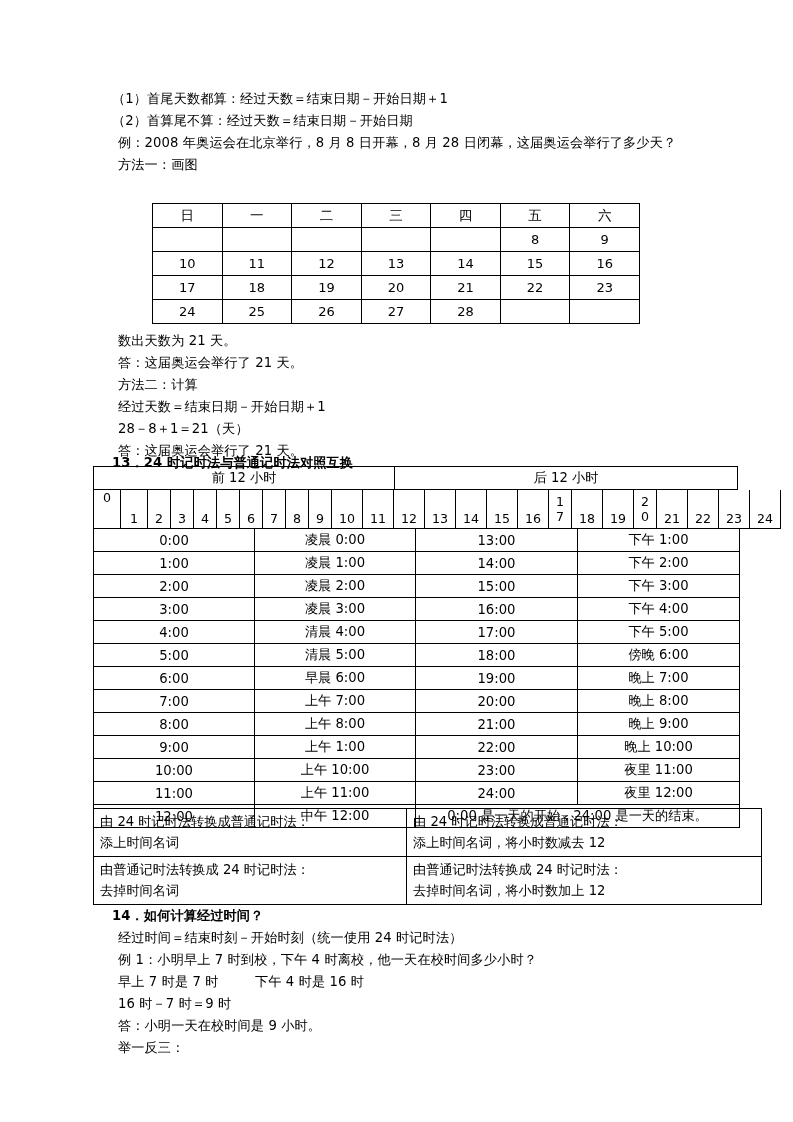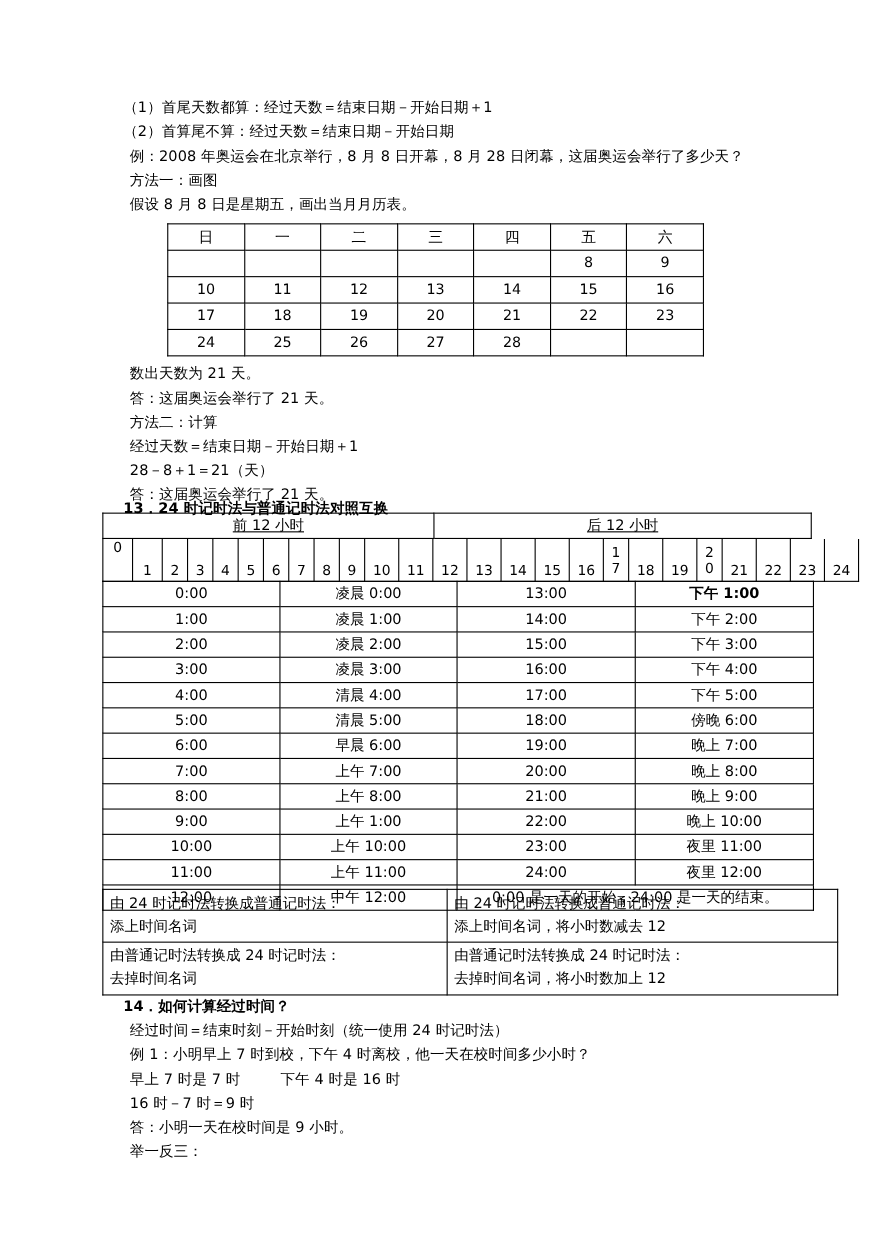--- a/index.html
+++ b/index.html
@@ -59,21 +59,20 @@
   .ruler {
     position: absolute;
     left: 93px;
     top: 466px;
     width: 642px;
   }
   table.ruler-head {
     width: 642px;
     border-collapse: collapse;
     table-layout: fixed;
-    text-decoration: underline;
   }
   table.ruler-head td {
     border: 1px solid #000;
     height: 22px;
     text-align: center;
     vertical-align: middle;
     font-size: 13.2px;
     padding: 0;
   }
   table.ruler-nums {
@@ -145,21 +144,20 @@
 </style>
 </head>
 <body>
 
 <div class="page">
 
   <div class="tline indent1" style="top:88px;">（1）首尾天数都算：经过天数＝结束日期－开始日期＋1</div>
   <div class="tline indent1" style="top:110px;">（2）首算尾不算：经过天数＝结束日期－开始日期</div>
   <div class="tline indent2" style="top:132px;">例：2008 年奥运会在北京举行，8 月 8 日开幕，8 月 28 日闭幕，这届奥运会举行了多少天？</div>
   <div class="tline indent2" style="top:154px;">方法一：画图</div>
-  <div class="tline indent2" style="top:176px;">假设 8 月 8 日是星期五，画出当月月历表。</div>
 
   <table class="cal">
     <tbody id="cal-body">
         <tr>
           <td class="hd">日</td>
           <td class="hd">一</td>
           <td class="hd">二</td>
           <td class="hd">三</td>
           <td class="hd">四</td>
           <td class="hd">五</td>
@@ -259,21 +257,21 @@
         </tbody>
     </table>
   </div>
 
   <table class="times">
     <tbody id="times-body">
         <tr>
           <td style="width: 160px;">0:00</td>
           <td style="width: 160px;">凌晨 0:00</td>
           <td style="width: 161px;">13:00</td>
-          <td style="width: 161px; font-weight: bold;">下午 1:00</td>
+          <td style="width: 161px;">下午 1:00</td>
         </tr>
         <tr>
           <td style="width: 160px;">1:00</td>
           <td style="width: 160px;">凌晨 1:00</td>
           <td style="width: 161px;">14:00</td>
           <td style="width: 161px;">下午 2:00</td>
         </tr>
         <tr>
           <td style="width: 160px;">2:00</td>
           <td style="width: 160px;">凌晨 2:00</td>

